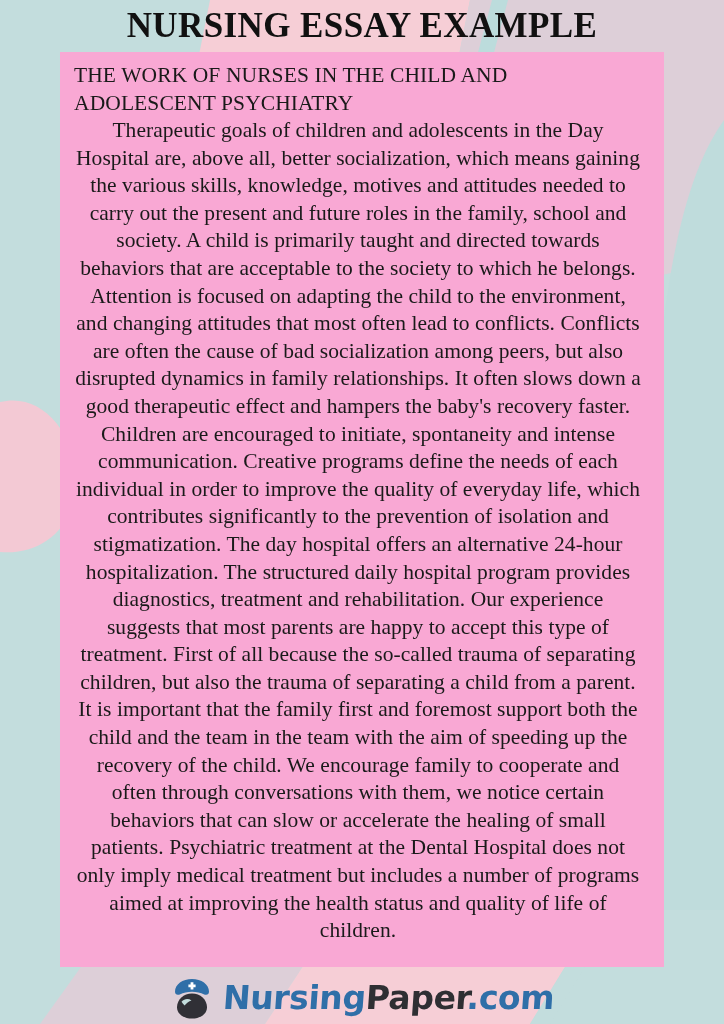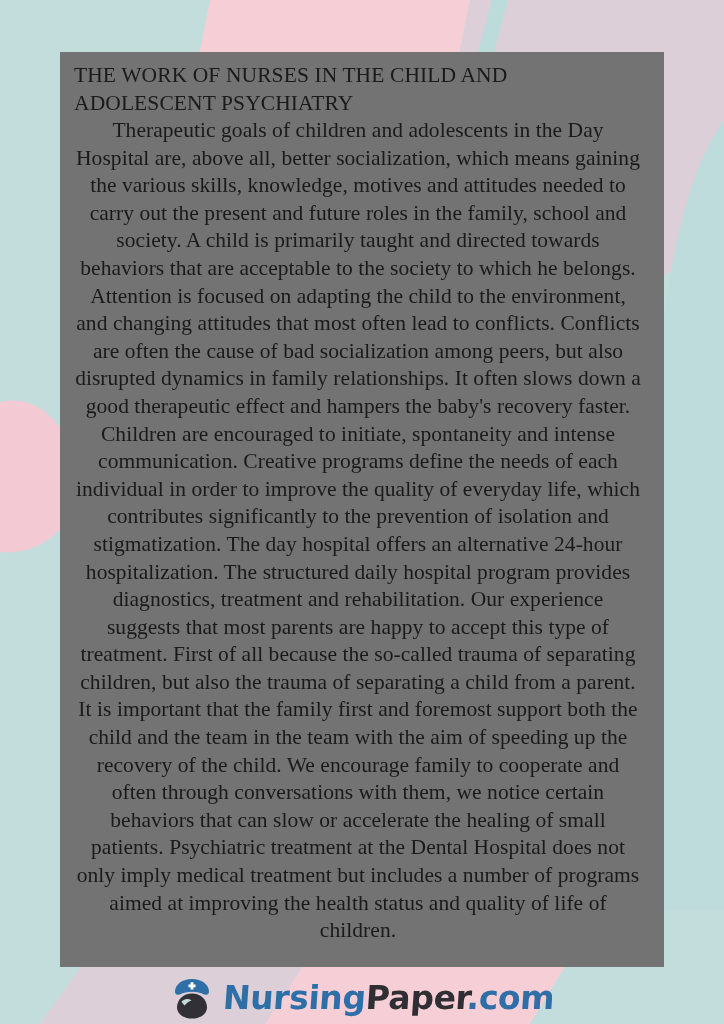--- a/index.html
+++ b/index.html
@@ -50,21 +50,21 @@
     white-space: nowrap;
   }
 
   
   .essay-card {
     position: absolute;
     left: 60px;
     top: 52px;
     width: 604px;
     height: 915px;
-    background: #737373;
+    background: #f9a8d4;
     padding: 10px 22px 0 14px;
   }
 
   .essay-heading {
     font-size: 21.5px;
     line-height: 27.5px;
     color: #1a1a1a;
     font-weight: normal;
     letter-spacing: 0.1px;
   }
@@ -131,20 +131,21 @@
 
   <polygon points="265,1024 340,910 600,910 530,1024" fill="#f6ced6"></polygon>
 
   <polygon points="530,1024 600,910 620,910 550,1024" fill="#c3dddd"></polygon>
 
   <polygon points="550,1024 620,910 724,910 724,1024" fill="#c3dddd"></polygon>
 </svg>
 
 <div id="page">
 
+  <div class="doc-title">NURSING ESSAY EXAMPLE</div>
 
   <div class="essay-card">
     <div class="essay-heading">THE WORK OF NURSES IN THE CHILD AND ADOLESCENT PSYCHIATRY</div>
     <div class="essay-body">Therapeutic goals of children and adolescents in the Day Hospital are, above all, better socialization, which means gaining the various skills, knowledge, motives and attitudes needed to carry out the present and future roles in the family, school and society. A child is primarily taught and directed towards behaviors that are acceptable to the society to which he belongs. Attention is focused on adapting the child to the environment, and changing attitudes that most often lead to conflicts. Conflicts are often the cause of bad socialization among peers, but also disrupted dynamics in family relationships. It often slows down a good therapeutic effect and hampers the baby's recovery faster. Children are encouraged to initiate, spontaneity and intense communication. Creative programs define the needs of each individual in order to improve the quality of everyday life, which contributes significantly to the prevention of isolation and stigmatization. The day hospital offers an alternative 24-hour hospitalization. The structured daily hospital program provides diagnostics, treatment and rehabilitation. Our experience suggests that most parents are happy to accept this type of treatment. First of all because the so-called trauma of separating children, but also the trauma of separating a child from a parent. It is important that the family first and foremost support both the child and the team in the team with the aim of speeding up the recovery of the child. We encourage family to cooperate and often through conversations with them, we notice certain behaviors that can slow or accelerate the healing of small patients. Psychiatric treatment at the Dental Hospital does not only imply medical treatment but includes a number of programs aimed at improving the health status and quality of life of children.</div>
   </div>
 
   <div class="footer-logo">
     <svg class="logo-mark" viewBox="0 0 44 44">
 
       <path d="M22 3 C12.6 3 5 8.4 5 15.6 C5 18.4 7.2 19.6 9.8 18.4

